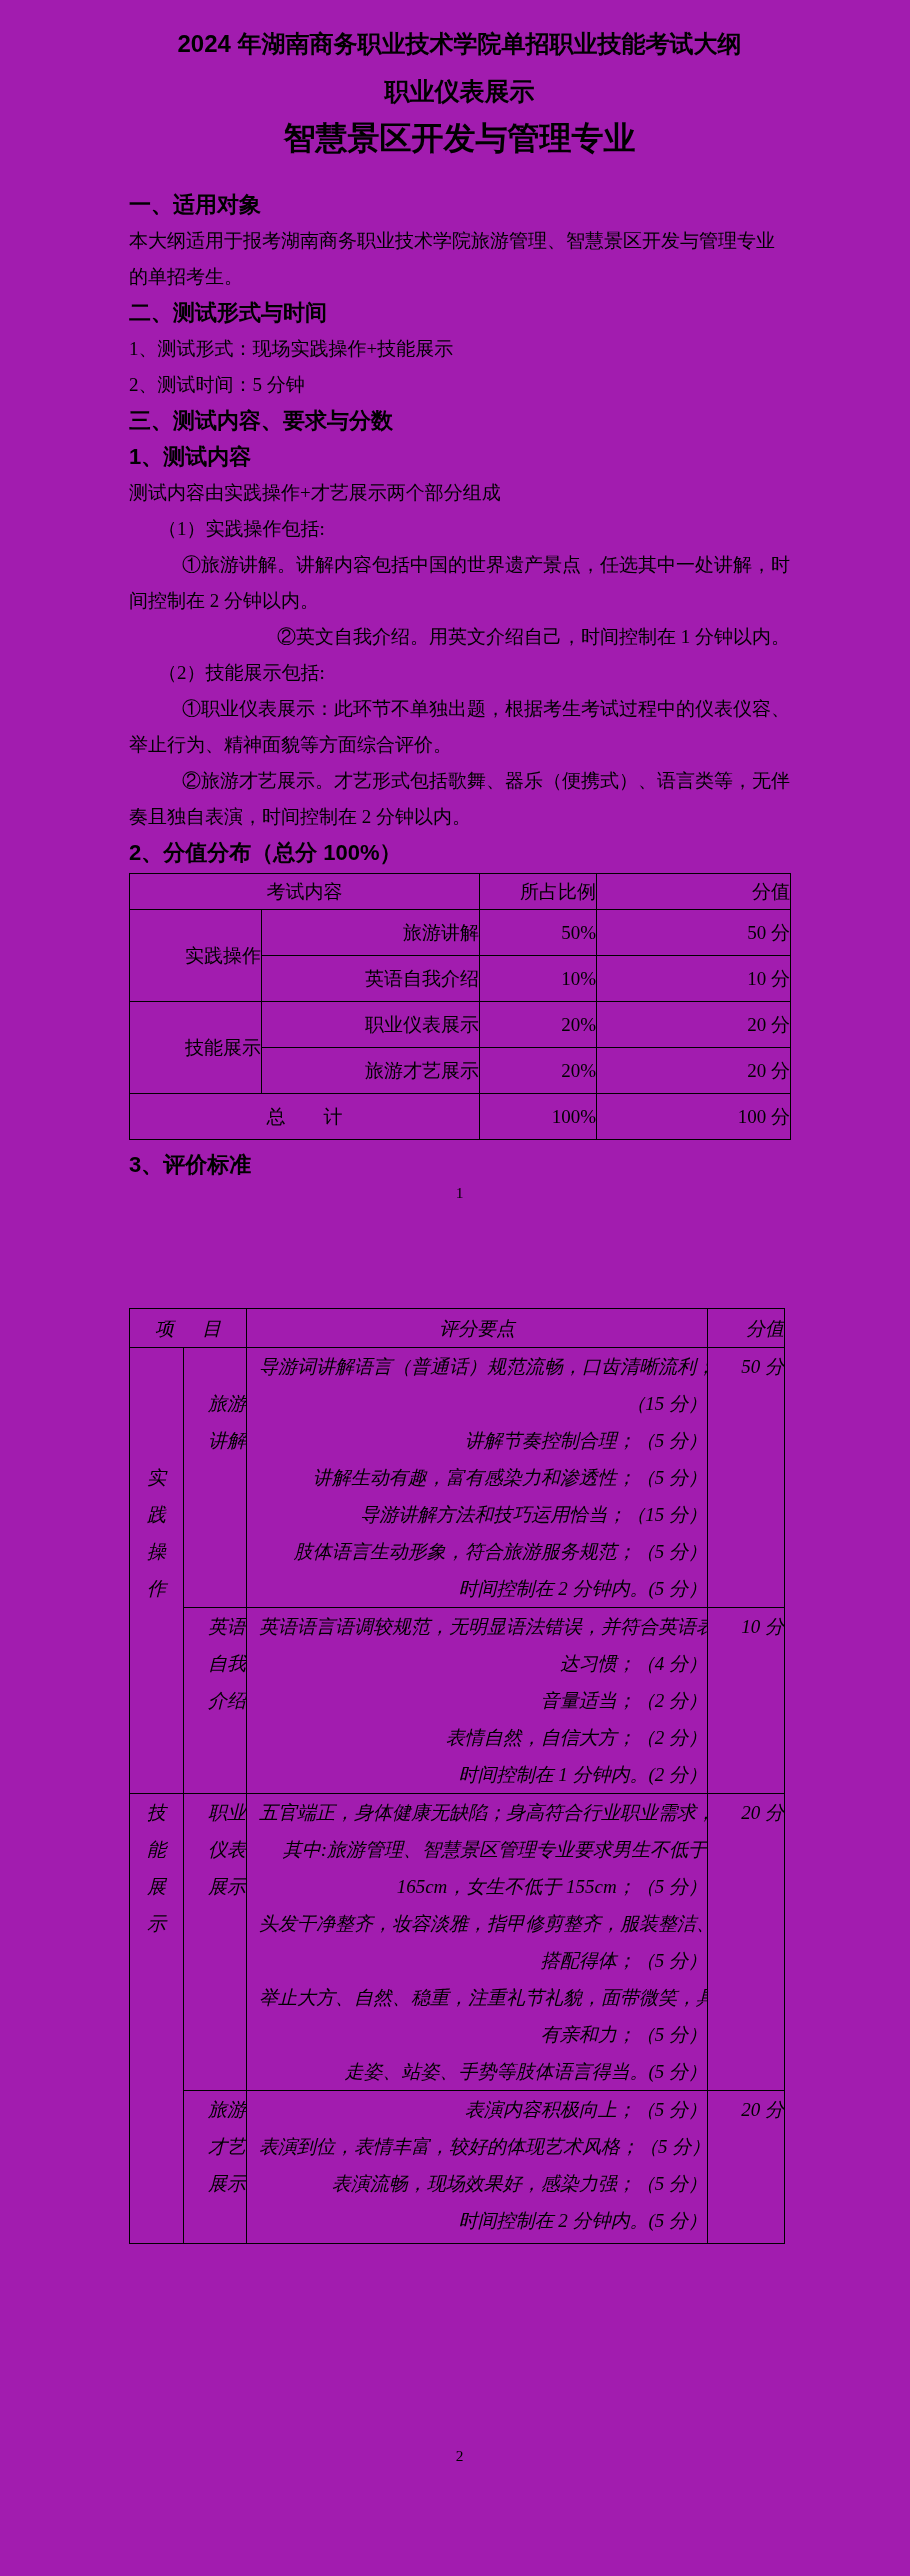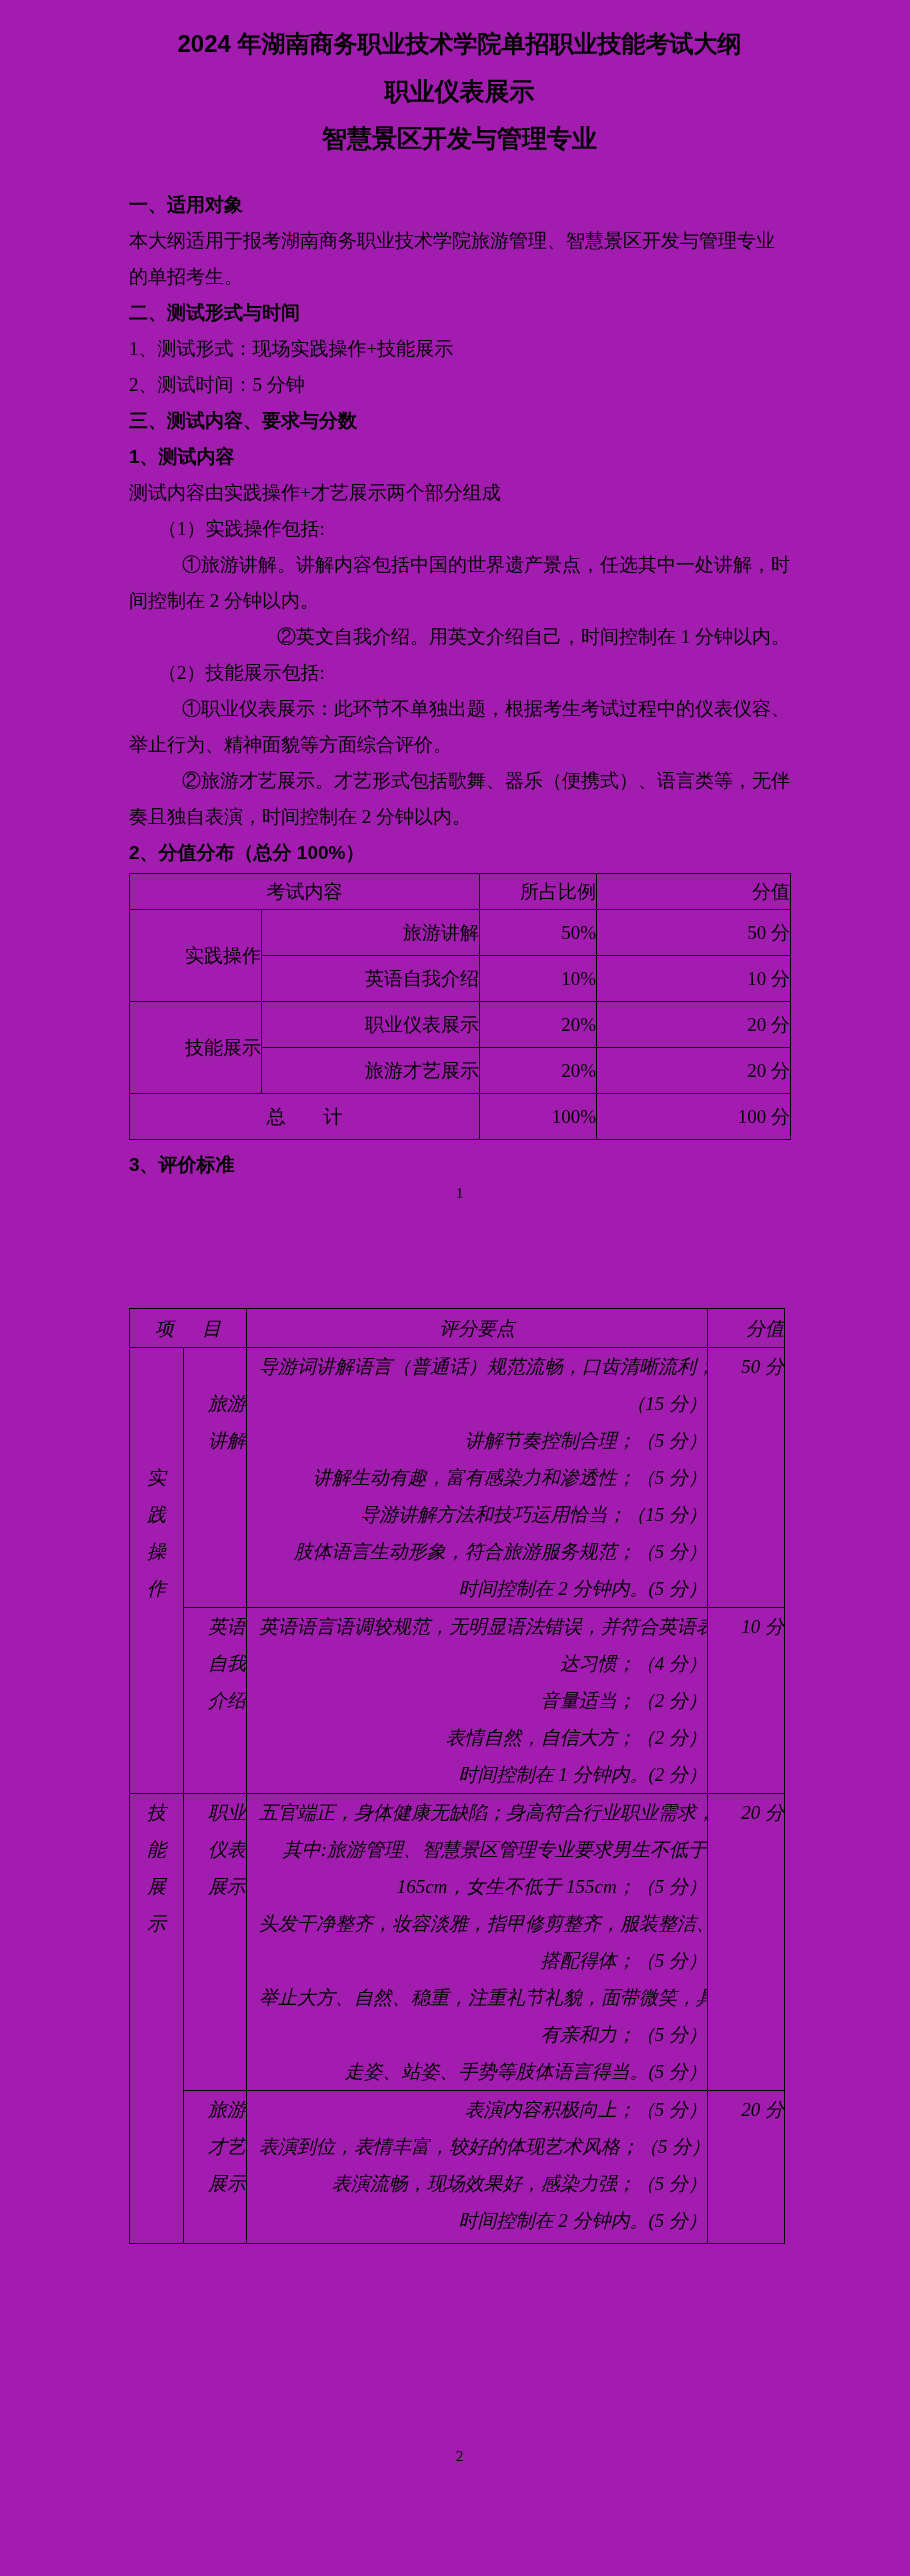--- a/index.html
+++ b/index.html
@@ -6,27 +6,27 @@
   .page {
     position:relative; width:911px; height:2576px; background:#a21caf;
     color:#000; font-family:"Liberation Serif","DejaVu Serif",serif;
     overflow:hidden; margin:0 auto;
   }
   .doc { position:absolute; left:129px; top:0; width:661px; }
 
   .title { text-align:center; font-family:"Liberation Sans","DejaVu Sans",sans-serif; font-weight:bold; white-space:pre; }
   .t1 { margin-top:26px; font-size:24px; line-height:36px; }
   .t2 { margin-top:11px; font-size:25px; line-height:36px; }
-  .t3 { margin-top:11px; font-size:25px; line-height:36px; }
+  .t3 { margin-top:11px; font-size:32px; line-height:36px; }
 
   .ln { font-size:19px; line-height:36px; height:36px; white-space:pre; }
   .ln.first { margin-top:31px; }
   .h1, .h2, .evalhead {
     font-family:"Liberation Sans","DejaVu Sans",sans-serif;
-    font-weight:bold; font-size:19px;
+    font-weight:bold; font-size:22px;
   }
   .evalhead { line-height:33px; height:33px; margin-top:8.3px; white-space:pre; }
   .ind1 { padding-left:29px; }
   .ind2 { padding-left:42px;text-align:right; }
 
   table { border-collapse:collapse; table-layout:fixed; }
   td { border:1.1px solid #000; font-size:19px; overflow:hidden;text-align:right; }
 
   #table1 { margin-top:2.2px; width:661px; }
   #table1 td { vertical-align:middle; padding:0 0 0 7.7px; white-space:pre; }

